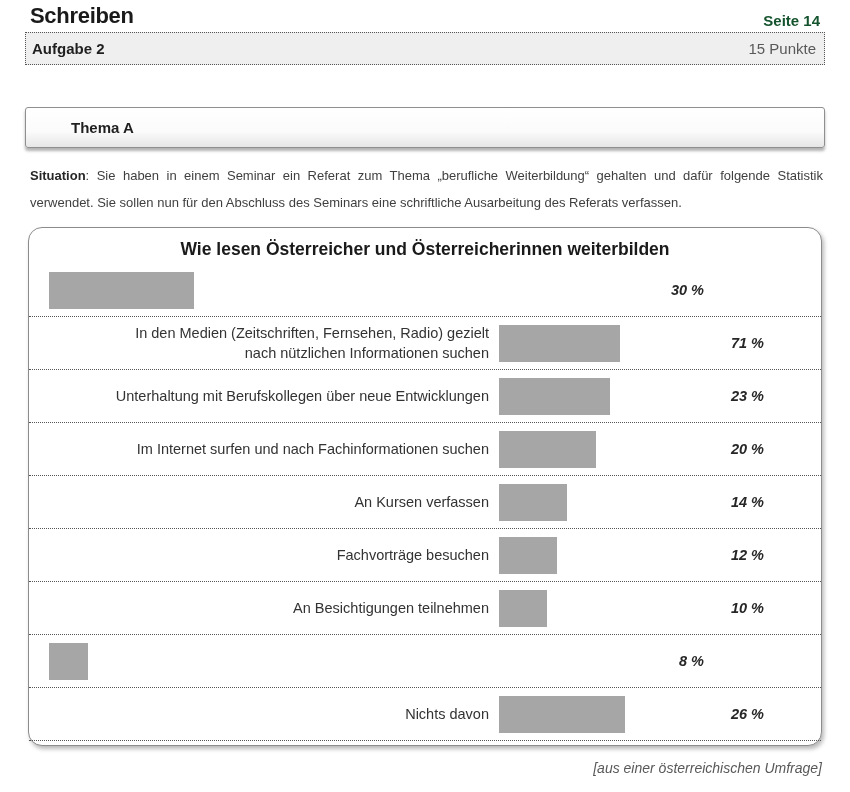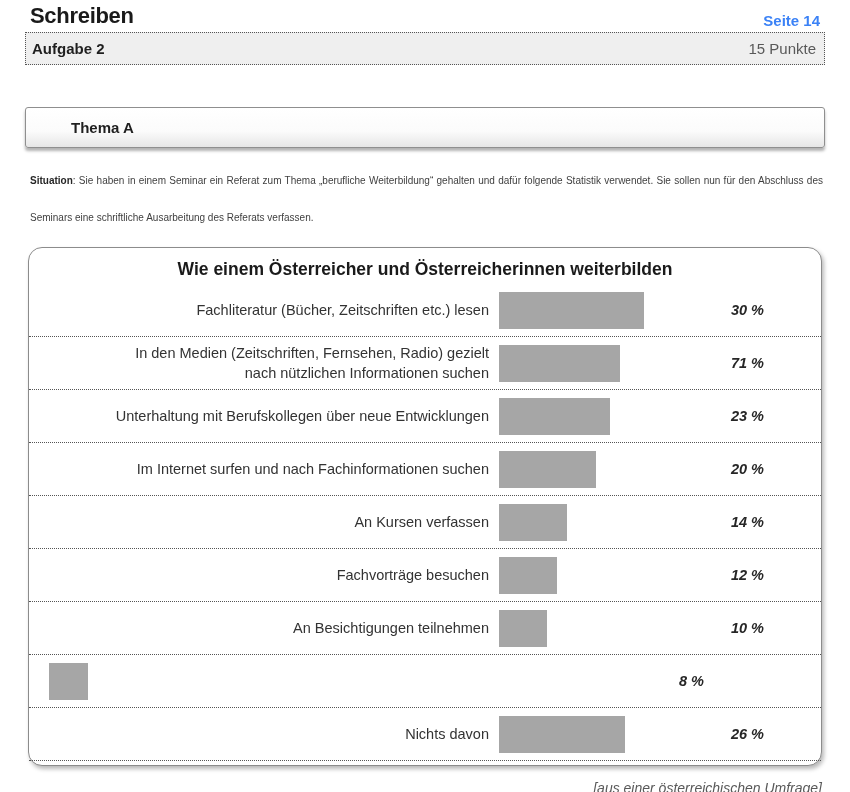--- a/index.html
+++ b/index.html
@@ -12,21 +12,21 @@
   }
   .page { position: relative; width: 850px; height: 792px; }
   .content { width: 800px; margin: 0 auto; }
 
   
   .doc-header {
     display: flex; justify-content: space-between; align-items: flex-end;
     padding: 3px 5px 2px 5px;
   }
   .doc-title { font-size: 22px; font-weight: bold; color: #1a1a1a; letter-spacing: -0.3px; }
-  .doc-page  { font-size: 15px; font-weight: bold; color: #3b82f6; }
+  .doc-page  { font-size: 15px; font-weight: bold; color: #14532d; }
 
   
   .task-bar {
     display: flex; justify-content: space-between; align-items: center;
     border: 1px dotted #555;
     background: #efefef;
     height: 33px;
     padding: 0 8px 0 6px;
     margin-top: 1px;
   }
@@ -43,22 +43,22 @@
     box-shadow: 0 3px 3px rgba(0,0,0,0.30);
     display: flex; align-items: center;
     padding-left: 45px;
   }
   .theme-label { font-size: 15px; font-weight: bold; color: #1f1f1f; }
 
   
   .situation {
     margin-top: 14px;
     padding: 0 2px 0 5px;
-    font-size: 10px;
-    line-height: 37px;
+    font-size: 13px;
+    line-height: 27px;
     color: #3f3f3f;
     text-align: justify;
   }
   .situation b { color: #262626; }
 
   
   .chart-box {
     margin: 11px auto 0 auto;
     width: 794px;
     border: 1px solid #8c8c8c;
@@ -126,24 +126,23 @@
       <span class="task-points">15 Punkte</span>
     </div>
 
     <div class="theme-box">
       <span class="theme-label">Thema A</span>
     </div>
 
     <p class="situation"><b>Situation</b><span>: Sie haben in einem Seminar ein Referat zum Thema „berufliche Weiterbildung“ gehalten und dafür folgende Statistik verwendet. Sie sollen nun für den Abschluss des Seminars eine schriftliche Ausarbeitung des Referats verfassen.</span></p>
 
     <div class="chart-box">
-      <div class="chart-title">Wie einem Österreicher und Österreicherinnen weiterbilden</div>
+      <div class="chart-title">Wie lesen Österreicher und Österreicherinnen weiterbilden</div>
       <div>
           <div class="chart-row">
-            <div class="row-label">Fachliteratur (Bücher, Zeitschriften etc.) lesen</div>
             <div class="bar-zone">
               <div class="bar" style="width: 145px; background: rgb(166, 166, 166);"></div>
             </div>
             <div class="row-value">30 %</div>
           </div>
           <div class="chart-row">
             <div class="row-label">In den Medien (Zeitschriften, Fernsehen, Radio) gezielt
 nach nützlichen Informationen suchen</div>
             <div class="bar-zone">
               <div class="bar" style="width: 121px; background: rgb(166, 166, 166);"></div>

